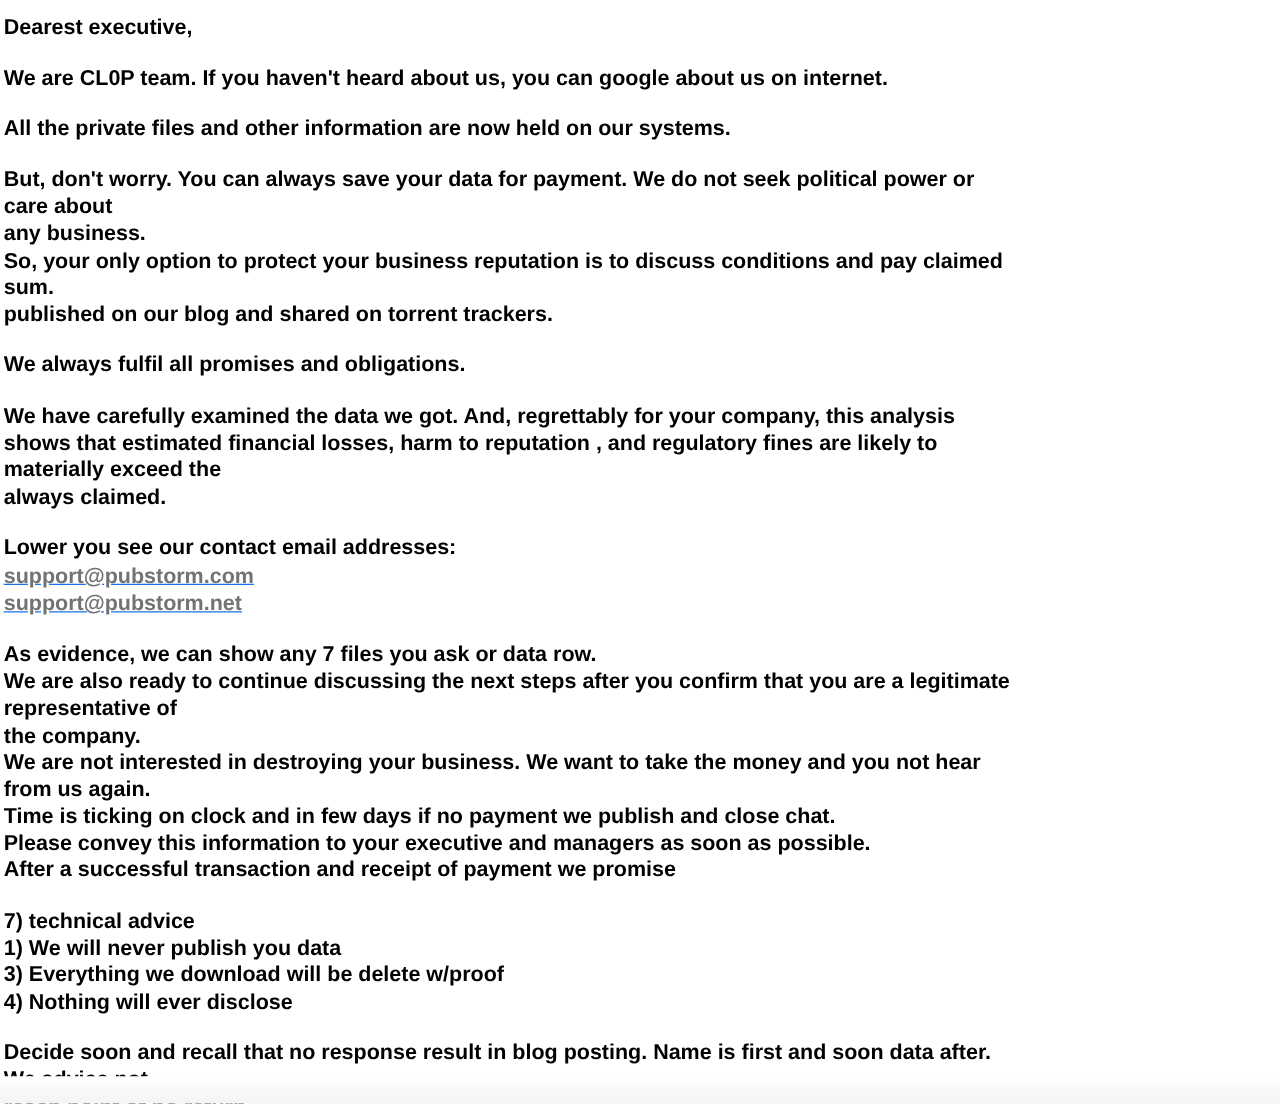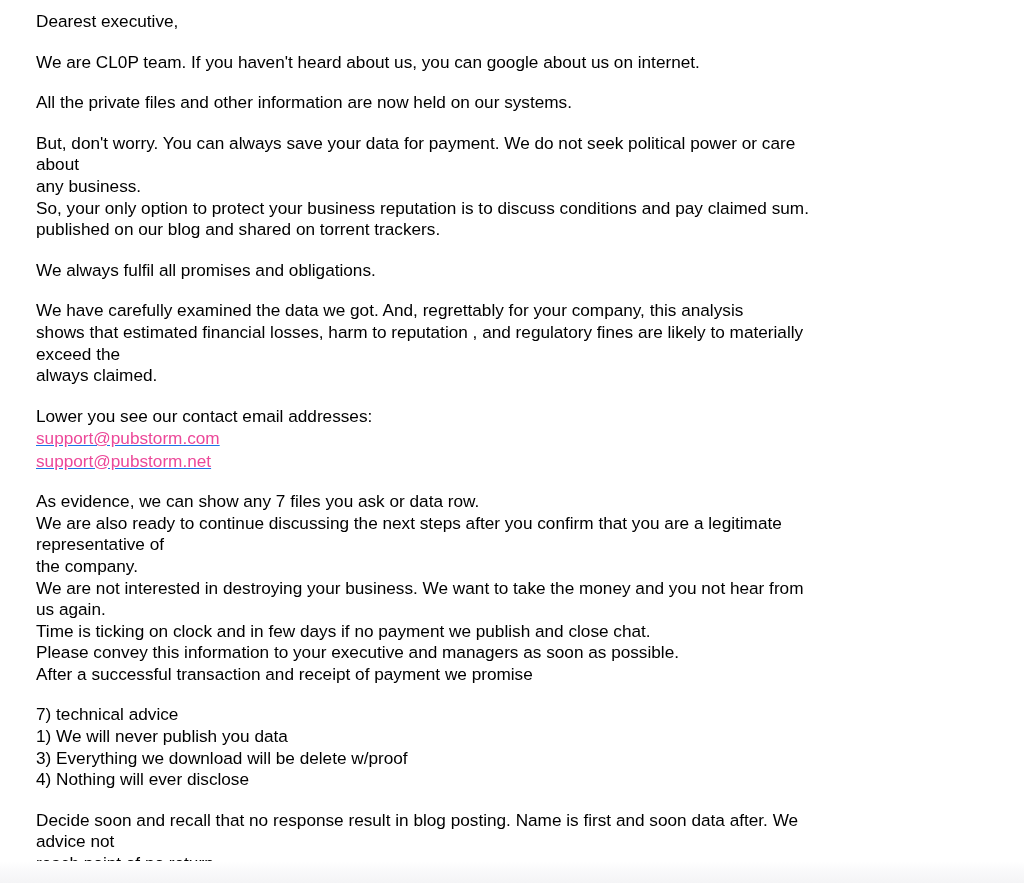--- a/index.html
+++ b/index.html
@@ -17,22 +17,23 @@
     position: relative;
   }
 
   #note {
     position: absolute;
     left: 0;
     top: 0;
     width: 818px;
     height: 883px;
     box-sizing: border-box;
-    padding: 11px 8px 0 36px;
+    padding: 11px 8px 0 3px;
     background: #ffffff;
+    font-weight: bold;
   }
 
   .block {
     margin: 0 0 19px 0;
   }
   .block:last-of-type {
     margin-bottom: 2px;
   }
 
   .line {
@@ -42,21 +43,21 @@
     white-space: pre-wrap;
     word-break: normal;
     letter-spacing: 0px;
   }
 
   .link-line {
     line-height: 22.4px;
   }
 
   a.email-link {
-    color: #ec4899;
+    color: #737373;
     text-decoration: underline;
     text-decoration-color: #1a73e8;
     text-underline-offset: 1px;
     cursor: pointer;
     text-align: right;
   }
 
   
   #bottom-fade {
     position: absolute;

